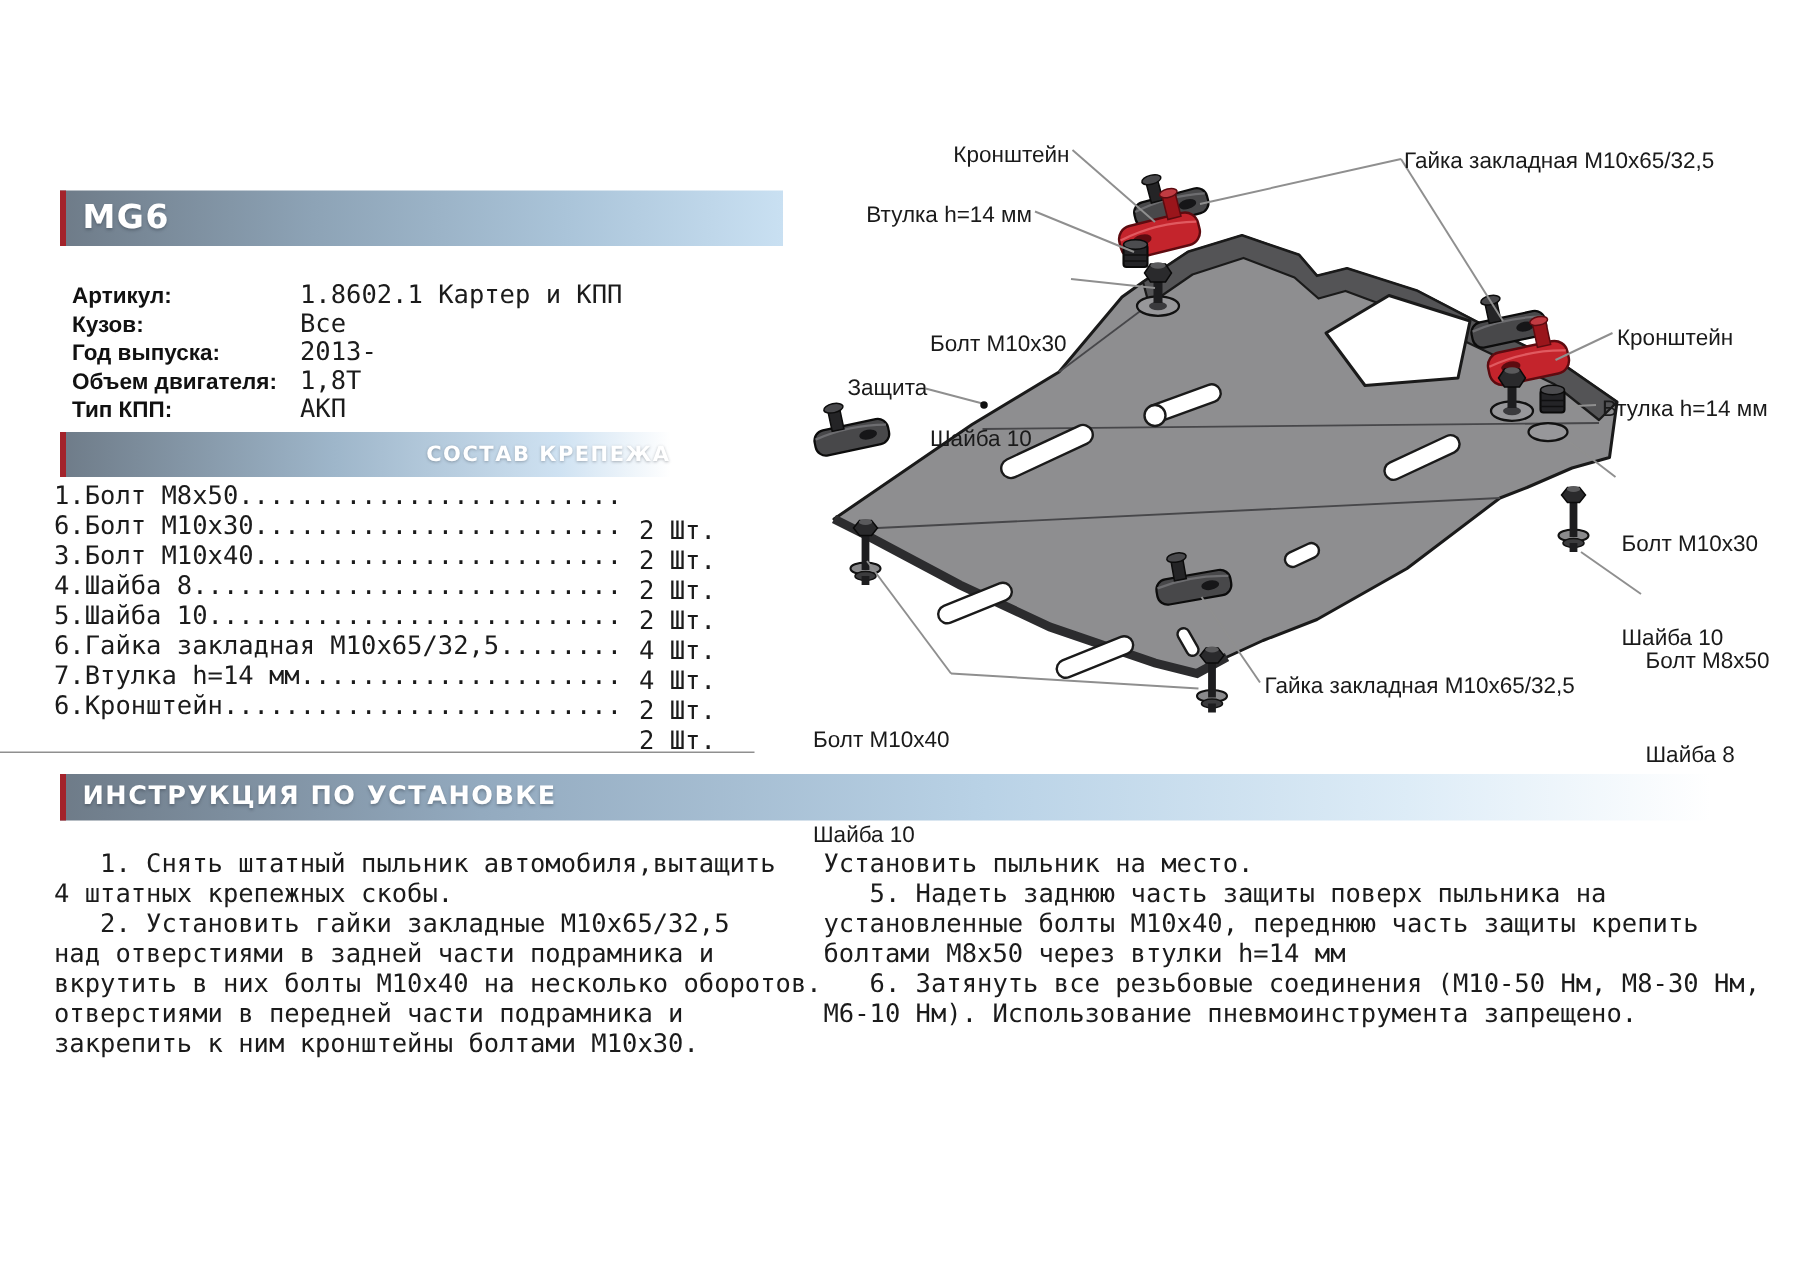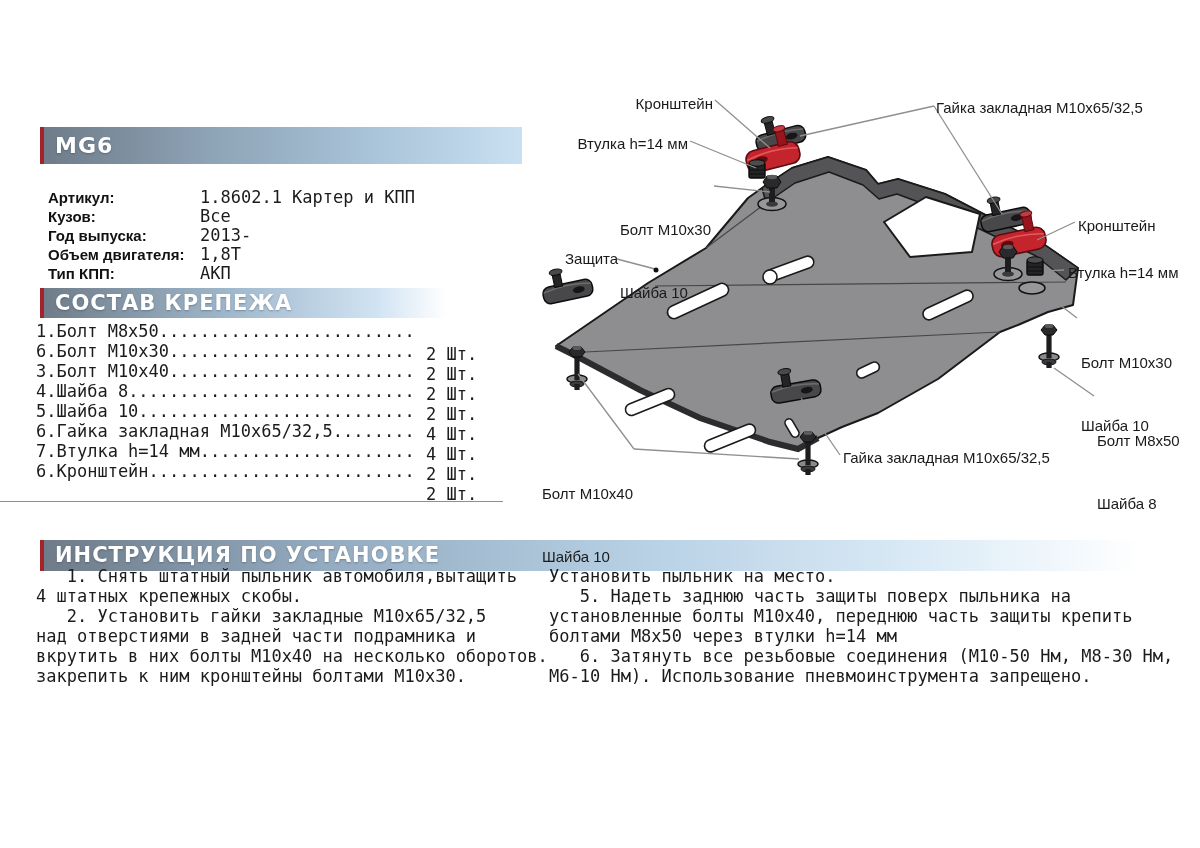--- a/index.html
+++ b/index.html
@@ -6,24 +6,24 @@
   body{width:1200px;height:848px;position:relative;background:#ffffff;overflow:hidden;
        font-family:"DejaVu Sans Mono",monospace;color:#1b1b1b;}
 
   
   .bar{position:absolute;box-sizing:border-box;padding-left:15px;color:#fff;
        font-family:"DejaVu Sans",sans-serif;font-weight:bold;letter-spacing:1px;
        text-shadow:0 1px 2px rgba(40,50,60,.35);}
   .bar .stripe{position:absolute;left:0;top:0;width:4px;height:100%;background:#a3232b;}
   #mg6-bar{left:40px;top:127px;width:482px;height:37px;font-size:22px;line-height:37px;
        background:linear-gradient(90deg,#6e7b88 0%,#8da3b6 35%,#aac4d9 70%,#c9e0f2 100%);}
-  #hw-bar{left:40px;top:288px;width:407px;height:30px;font-size:21px;line-height:30px;
-       background:linear-gradient(90deg,#6e7b88 0%,#9eb6ca 45%,#cfe2f2 82%,#ffffff 100%);}
-  #instr-bar{left:40px;top:516px;width:1123px;height:31px;font-size:21px;line-height:31px;
-       background:linear-gradient(90deg,#6e7b88 0%,#93aabf 25%,#b9d2e6 55%,#ddecf7 80%,#ffffff 98%);margin-top:24px;}
+  #hw-bar{left:40px;top:288px;width:407px;height:30px;font-size:14px;line-height:30px;
+       background:linear-gradient(90deg,#6e7b88 0%,#9eb6ca 45%,#cfe2f2 82%,#ffffff 100%);text-align:right;}
+  #instr-bar{left:40px;top:516px;width:1123px;height:31px;font-size:17px;line-height:31px;
+       background:linear-gradient(90deg,#6e7b88 0%,#93aabf 25%,#b9d2e6 55%,#ddecf7 80%,#ffffff 98%);}
 
   
   #specs{position:absolute;left:48px;top:188px;width:470px;}
   .spec-row{display:flex;align-items:baseline;height:19px;line-height:19px;}
   .spec-label{flex:0 0 152px;font-family:"Liberation Sans",sans-serif;font-weight:bold;
               font-size:15px;color:#111;}
   .spec-value{font-size:17px;}
 
   
   #hw-list{position:absolute;left:36px;top:321px;width:442px;font-size:17px;}
@@ -134,20 +134,21 @@
   <span class="stripe"></span>
   <span>ИНСТРУКЦИЯ ПО УСТАНОВКЕ</span>
 </div>
 
 <div class="icol" id="icol-left">
   <div>   1. Снять штатный пыльник автомобиля,вытащить</div>
   <div>4 штатных крепежных скобы.</div>
   <div>   2. Установить гайки закладные М10х65/32,5</div>
   <div>над отверстиями в задней части подрамника и</div>
   <div>вкрутить в них болты М10х40 на несколько оборотов.</div>
+  <div>отверстиями в передней части подрамника и</div>
   <div>закрепить к ним кронштейны болтами М10х30.</div>
 </div>
 
 <div class="icol" id="icol-right">
   <div>Установить пыльник на место.</div>
   <div>   5. Надеть заднюю часть защиты поверх пыльника на</div>
   <div>установленные болты М10х40, переднюю часть защиты крепить</div>
   <div>болтами М8х50 через втулки h=14 мм</div>
   <div>   6. Затянуть все резьбовые соединения (М10-50 Нм, М8-30 Нм,</div>
   <div>М6-10 Нм). Использование пневмоинструмента запрещено.</div>

